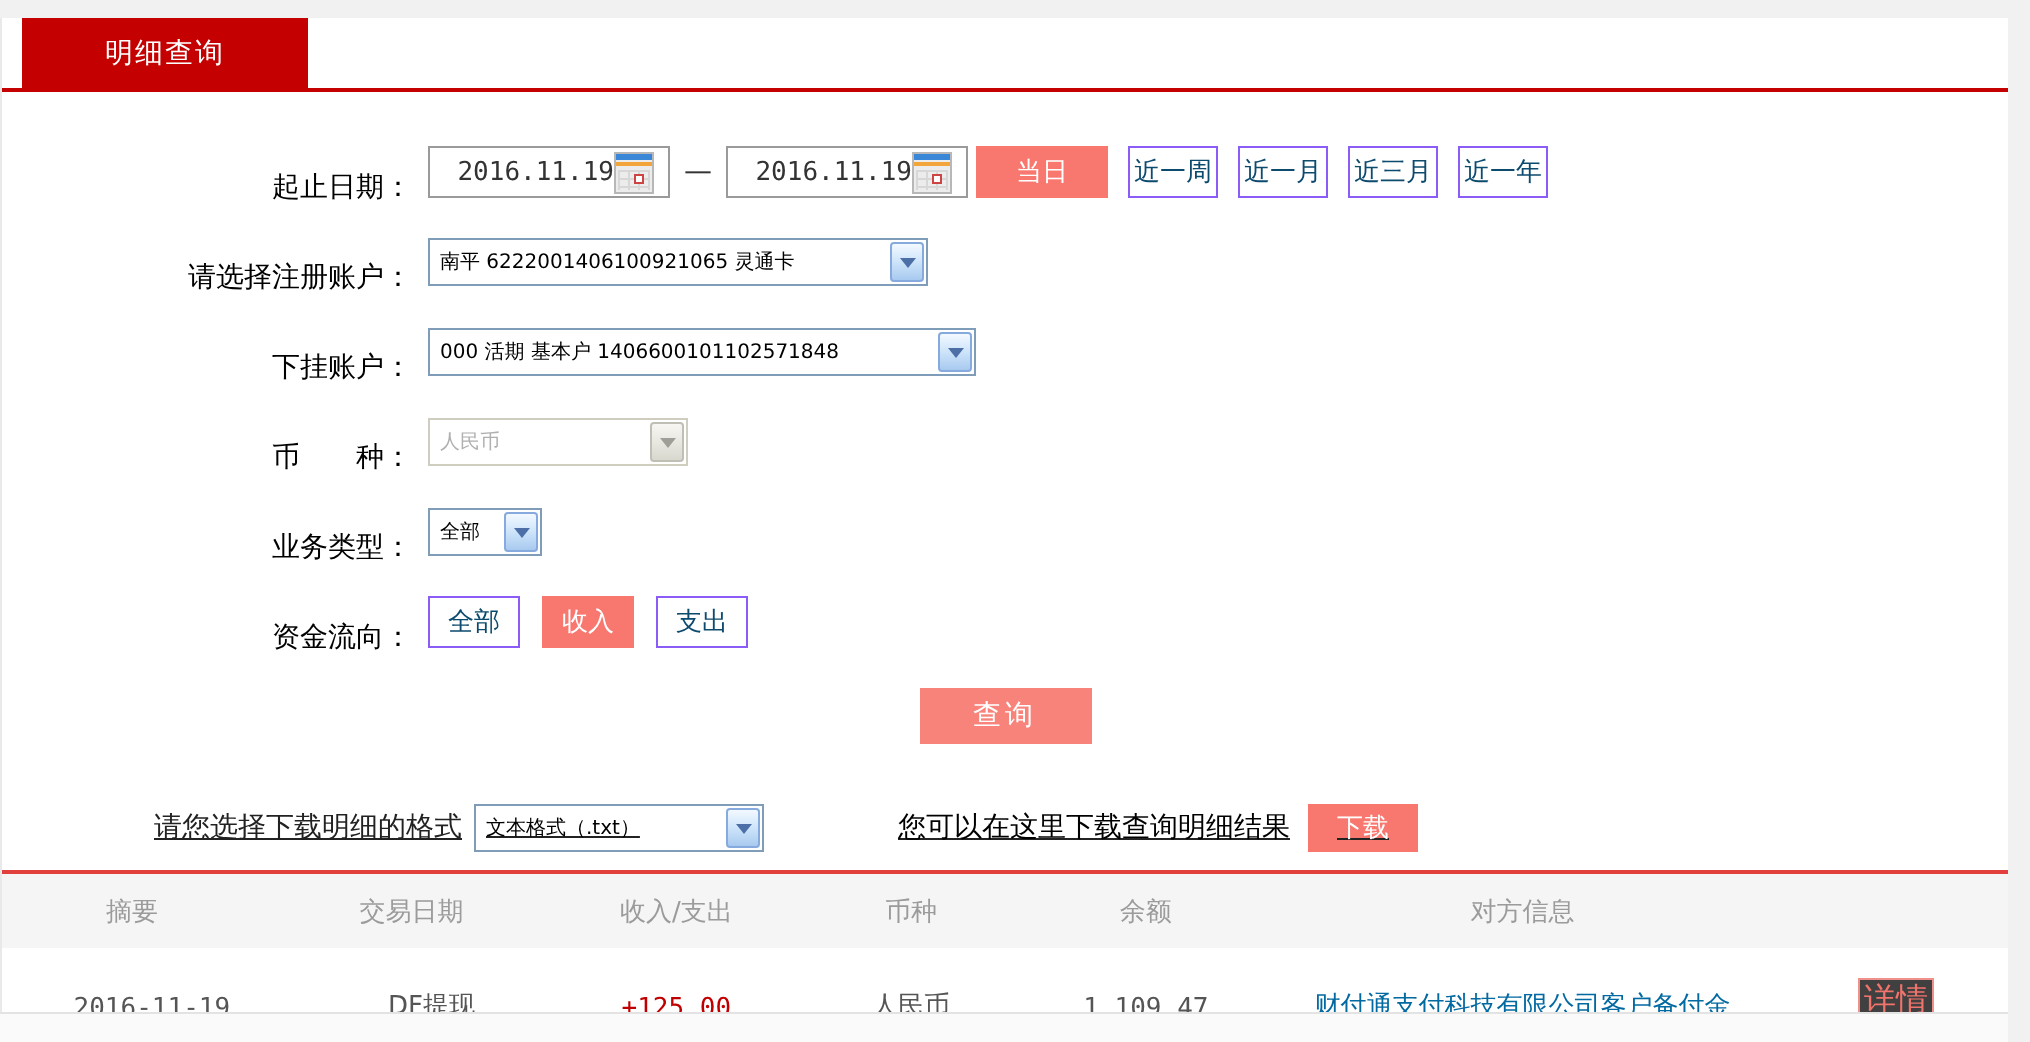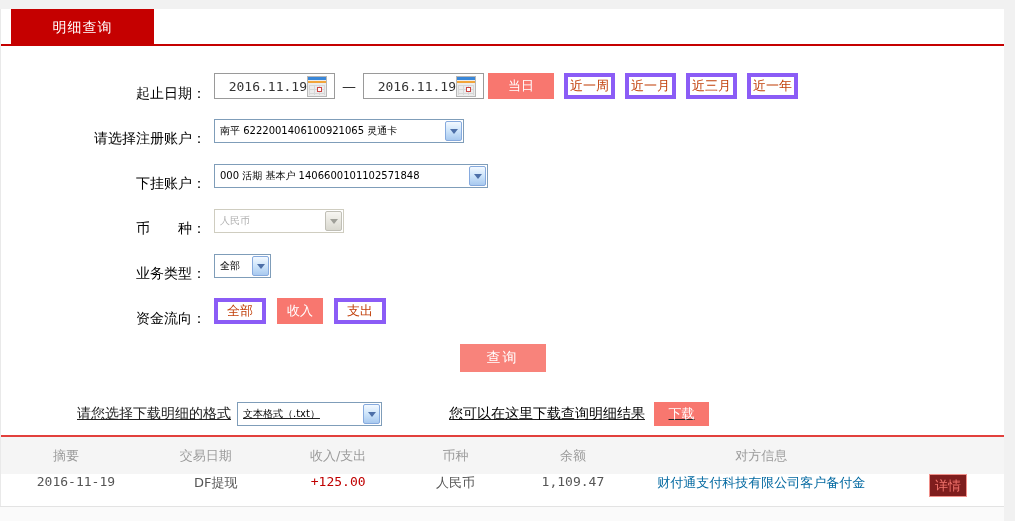--- a/index.html
+++ b/index.html
@@ -21,21 +21,21 @@
   .cal-icon::before { content:""; position:absolute; top:0; left:0; right:0; height:3px; background:#3a87d8; }
   .cal-icon::after  { content:""; position:absolute; top:4px; left:0; right:0; height:2px; background:#f2a53a; }
   .cal-grid { position:absolute; left:1px; right:1px; top:8px; bottom:1px;
               background-image:repeating-linear-gradient(to right,#d7d7d7 0 1px,transparent 1px 5px),
                                repeating-linear-gradient(to bottom,#d7d7d7 0 1px,transparent 1px 4px); }
   .cal-dot { position:absolute; right:4px; bottom:4px; width:5px; height:5px; border:1px solid #cc4444; background:#fff; }
   .dash { margin:0 7px; color:#333; }
   
   .btn { height:26px; font-size:13px; cursor:pointer; display:inline-flex; align-items:center; justify-content:center; }
   .btn-solid { background:#f8776f; border:1px solid #f8776f; color:#fff; padding:0 19px; }
-  .btn-outline { background:#fff; border:4px solid #8b5cf6; color:#c2410c; padding:0 2px; }
+  .btn-outline { background:#fff; border:1px solid #8b5cf6; color:#0c4a6e; padding:0 2px; }
   .qr { margin-left:10px; min-width:45px; }
   .qr-today { margin-left:4px; min-width:36px; }
   .ff { min-width:46px; margin-right:11px; padding:0 9px; }
   
   .xsel { height:24px; border:1px solid #7f9db9; background:#fff; display:inline-flex; align-items:center;
           padding-left:5px; font-size:10px; color:#000; cursor:pointer; }
   .xsel .txt { white-space:nowrap; overflow:hidden; }
   .xsel .arrow { margin-left:auto; width:17px; height:20px; margin-right:1px; border:1px solid #86aade; border-radius:2px;
                  background:linear-gradient(#f3f9ff,#cde4fa 50%,#a8c9ef); display:flex; align-items:center; justify-content:center; }
   .xsel .arrow::after { content:""; border-left:4px solid transparent; border-right:4px solid transparent; border-top:5px solid #4d6fa8; }
@@ -48,28 +48,28 @@
                border:none; font-size:14px; letter-spacing:2px; cursor:pointer; font-family:inherit; }
   
   .dl-row { display:flex; align-items:center; margin-top:30px; margin-left:76px; font-size:14px; height:24px;text-decoration:underline; }
   .dl-row .xsel { margin-left:6px; height:24px; }
   .dl-hint { margin-left:67px; color:#000; }
   .dl-btn { margin-left:9px; width:55px; height:24px; background:#f8776f; border:1px solid #f8776f; color:#fff;
             font-size:13px; cursor:pointer; display:inline-flex; align-items:center; justify-content:center; }
   
   .table { margin-top:9px; border-top:2px solid #e2403c; }
   .thead { display:flex; align-items:center; height:37px; background:#f5f5f5; color:#9b9b9b; font-size:13px; }
-  .trow  { display:flex; align-items:flex-start; height:39px; background:#fff; border-bottom:1px solid #0ea5e9;
+  .trow  { display:flex; align-items:flex-end; height:39px; background:#fff; border-bottom:1px solid #0ea5e9;
            font-size:13px; color:#555; }
   .c1{width:150px} .c2{width:130px} .c3{width:115px} .c4{width:120px} .c5{width:115px} .c6{width:262px} .c7{width:112px}
   .cell { text-align:center; white-space:nowrap; overflow:hidden; }
   .mono { font-family:"DejaVu Sans Mono", monospace; }
   .amount { color:#c00000; }
   .cparty { color:#0369a1; }
-  .detail-btn { width:38px; height:23px; border:1px solid #f0908a; background:#7f1d1d; color:#f0736c; font-size:13px;
+  .detail-btn { width:38px; height:23px; border:1px solid #f0908a; background:#404040; color:#f0736c; font-size:16px;
                 display:inline-flex; align-items:center; justify-content:center; cursor:pointer; margin:0 auto; }
   .bottom-strip { position:absolute; left:0; top:506px; width:1004px; height:15px; background:#fafafa; border-top:1px solid #e3e3e3; }
   .right-strip { position:absolute; right:0; top:0; width:11px; height:521px; background:#f1f1f1; }
 </style>
 </head>
 <body>
 
 <div class="page">
   <div class="panel">
 

